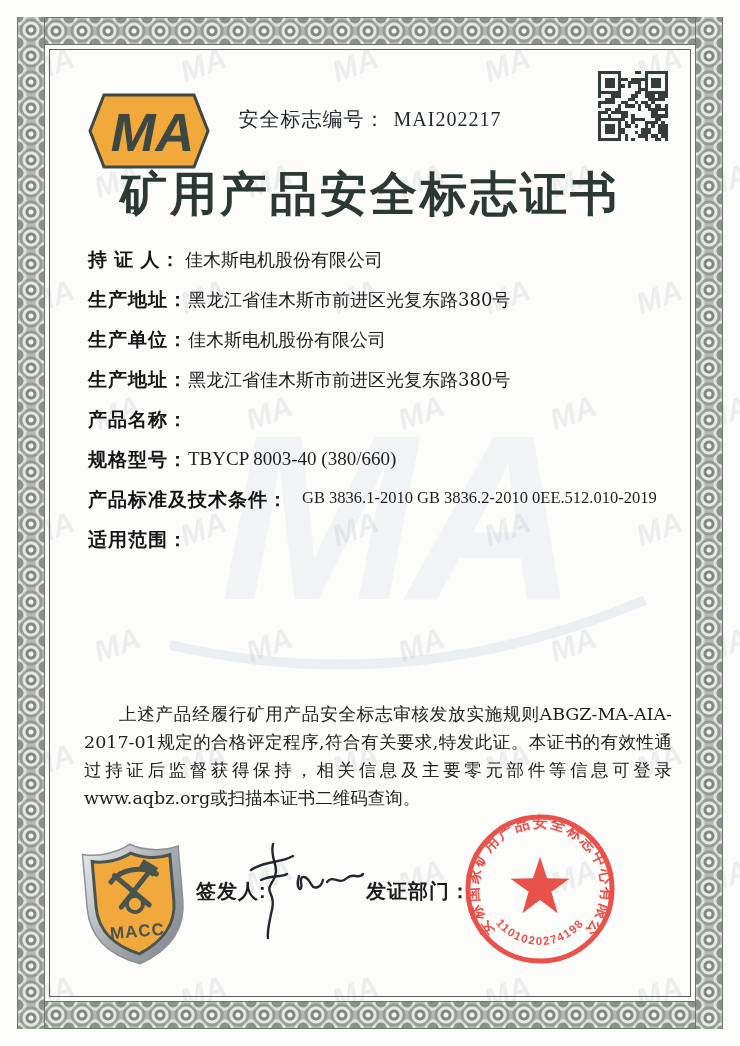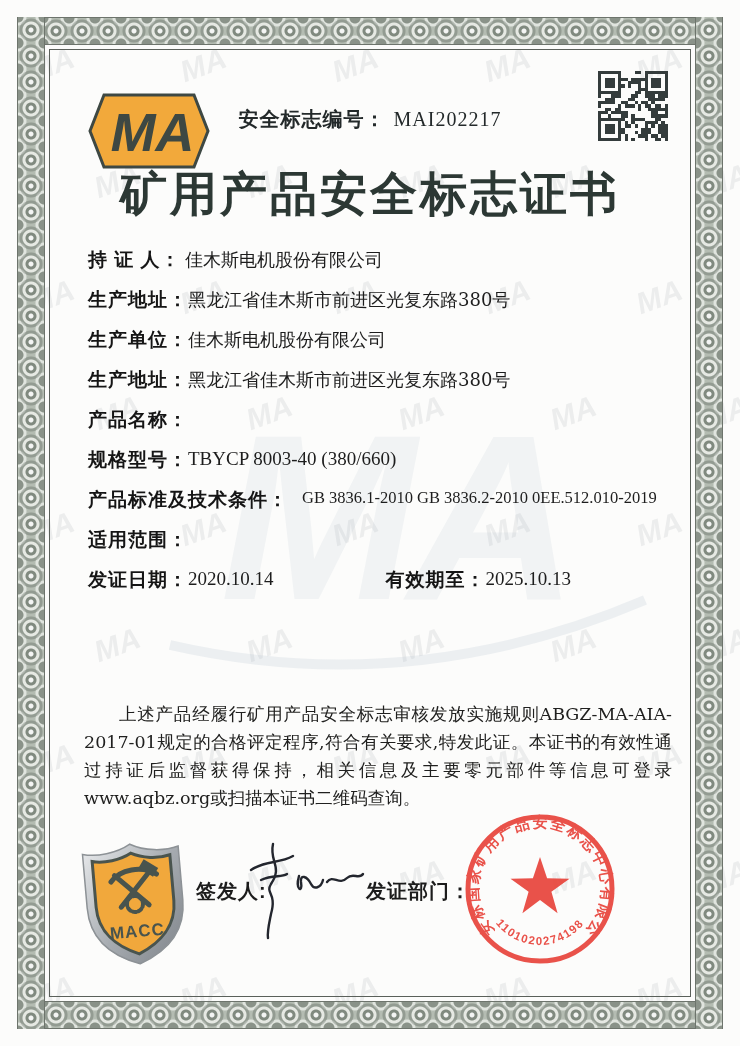--- a/index.html
+++ b/index.html
@@ -28,21 +28,21 @@
   #band-bottom{left:17px;bottom:17px;right:17px;height:26px;border-top:1px solid #6d746c;border-bottom:1px solid #6d746c;}
   #band-left{left:17px;top:17px;bottom:17px;width:26px;border-left:1px solid #6d746c;border-right:1px solid #6d746c;}
   #band-right{right:17px;top:17px;bottom:17px;width:26px;border-left:1px solid #6d746c;border-right:1px solid #6d746c;}
   #inner-frame{position:absolute;left:49px;top:49px;right:49px;bottom:49px;
       border:1px solid #5a605a;z-index:1;pointer-events:none;}
 
   
   #ma-badge{position:absolute;left:88px;top:93px;z-index:2;}
   #cert-no-line{position:absolute;left:150px;right:150px;top:106px;text-align:center;z-index:2;
       font-size:20px;color:#23292a;}
-  #cert-no-line .lbl{font-weight:bold;letter-spacing:1px;text-align:center;}
+  #cert-no-line .lbl{font-weight:normal;letter-spacing:1px;text-align:center;}
   #cert-no-line .val{font-family:"Liberation Serif",serif;margin-left:8px;letter-spacing:1px;}
   #qr{position:absolute;left:598px;top:71px;width:70px;height:70px;z-index:2;
       display:grid;grid-template-columns:repeat(21,1fr);grid-template-rows:repeat(21,1fr);}
   #qr .m{background:#343c3c;}
 
   #page-title{position:absolute;left:0;right:0;top:163px;text-align:center;z-index:2;
       font-family:"Liberation Serif",serif;font-weight:bold;font-size:47px;
       color:#2c3834;letter-spacing:3px;}
 
   
@@ -411,26 +411,20 @@
     <span class="lbl">规格型号：</span>
     <span class="val latin">TBYCP 8003-40 (380/660)</span>
   </div>
   <div class="frow">
     <span class="lbl wide">产品标准及技术条件：</span>
     <span class="val small">GB 3836.1-2010  GB 3836.2-2010  0EE.512.010-2019</span>
   </div>
   <div class="frow">
     <span class="lbl">适用范围：</span>
   </div>
-  <div class="frow">
-    <span class="lbl">发证日期：</span>
-    <span class="val latin">2020.10.14</span>
-    <span class="lbl" id="expiry-label">有效期至：</span>
-    <span class="val latin">2025.10.13</span>
-  </div>
 </div>
 
 <div id="statement">上述产品经履行矿用产品安全标志审核发放实施规则ABGZ-MA-AIA-2017-01规定的合格评定程序,符合有关要求,特发此证。本证书的有效性通过持证后监督获得保持，相关信息及主要零元部件等信息可登录www.aqbz.org或扫描本证书二维码查询。</div>
 
 <svg id="macc-shield" width="104" height="124" viewBox="0 0 104 124">
   <defs>
     <linearGradient id="silv" x1="0" y1="0" x2="1" y2="1">
       <stop offset="0" stop-color="#e8eaec"></stop>
         <stop offset=".5" stop-color="#a7acb1"></stop>
         <stop offset="1" stop-color="#7d8288"></stop>

